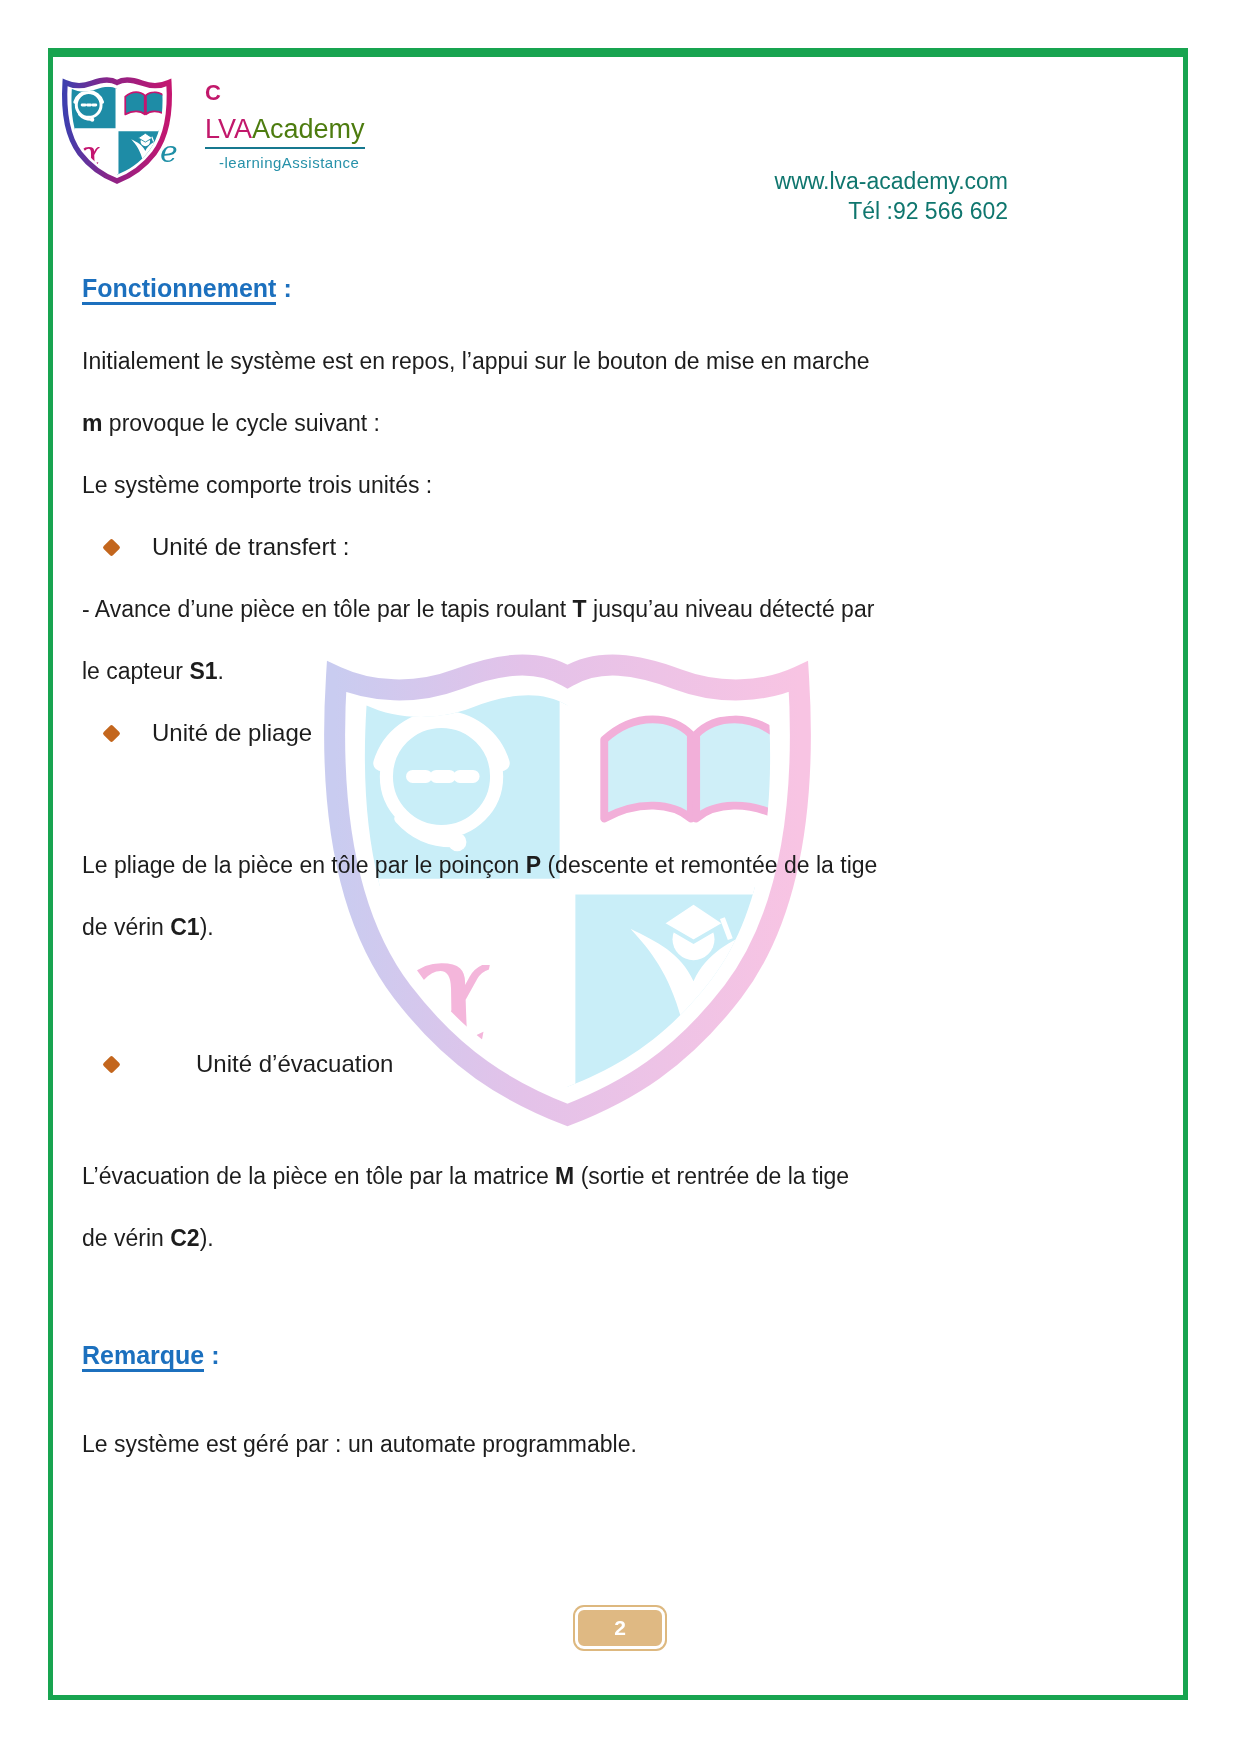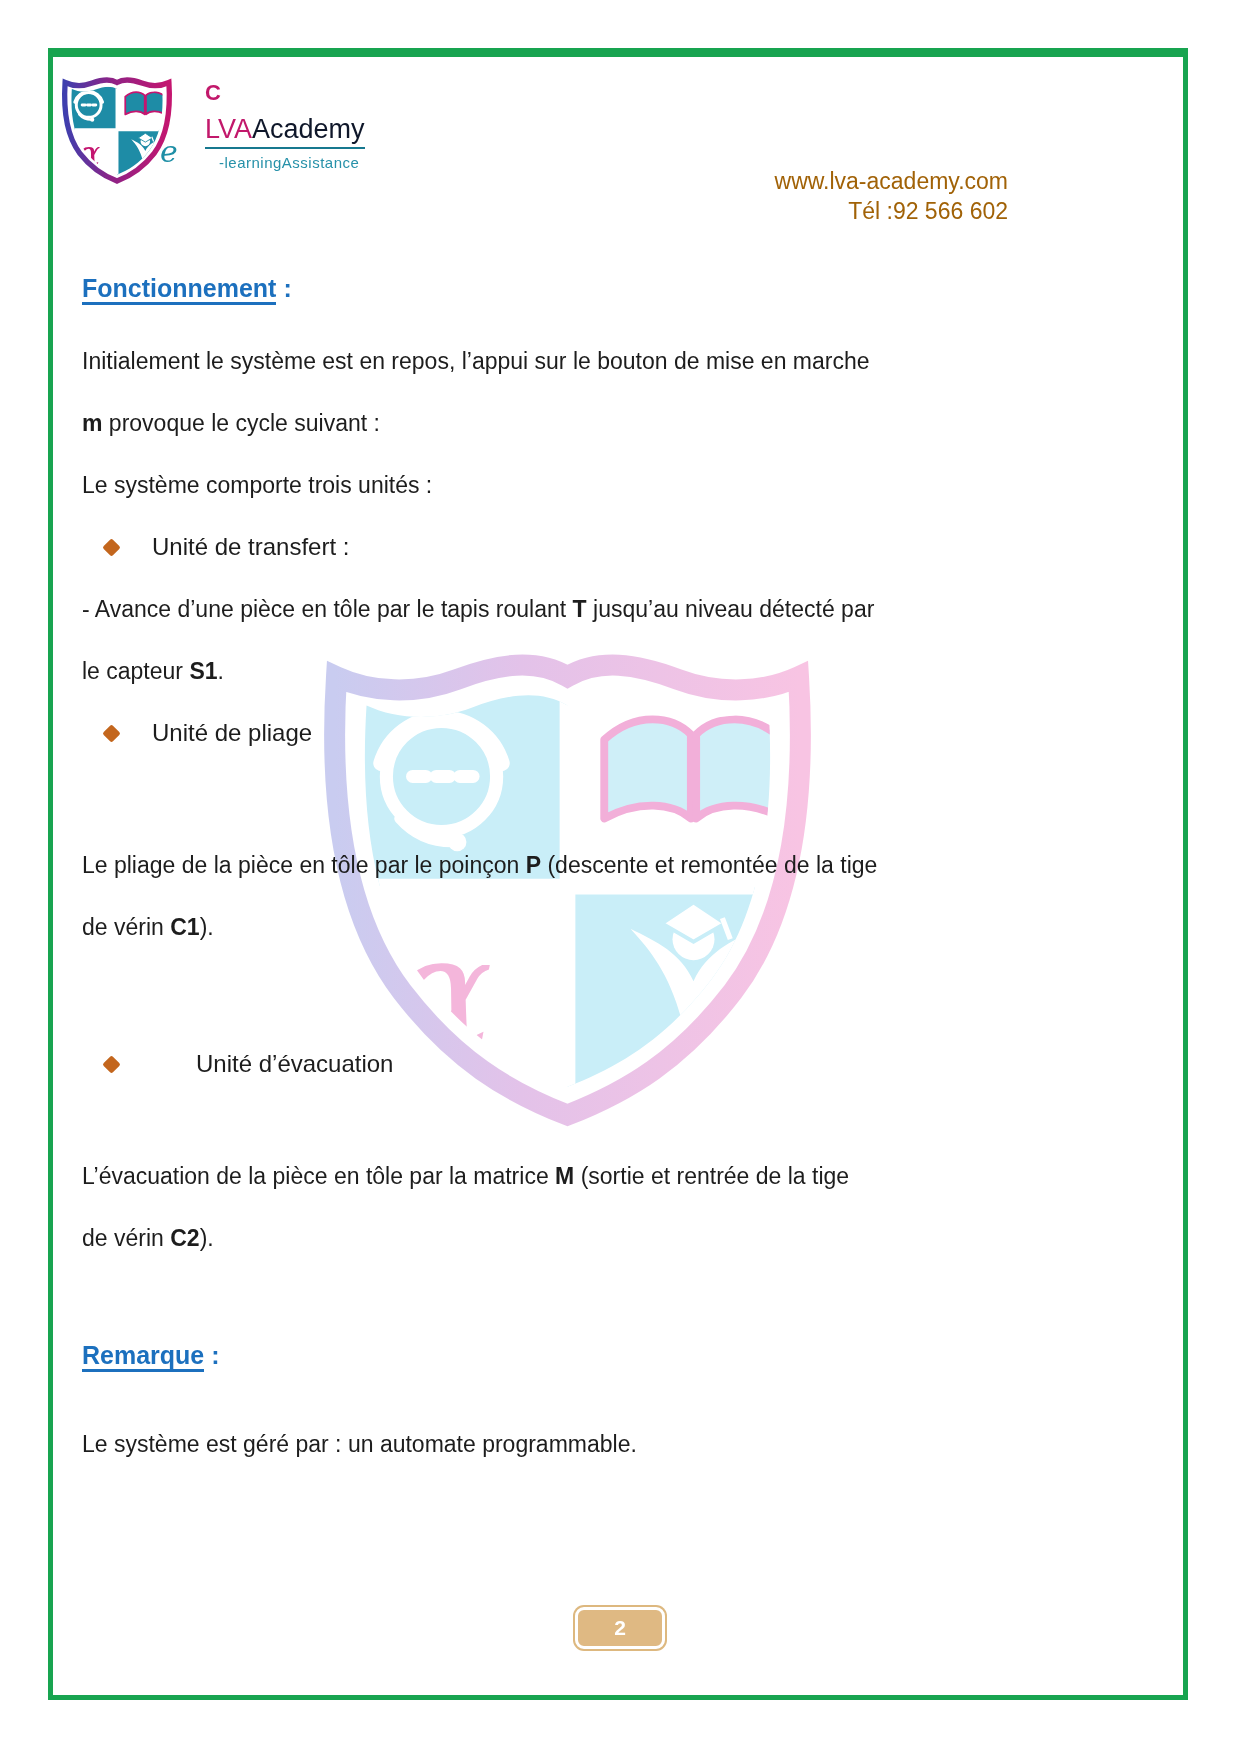--- a/index.html
+++ b/index.html
@@ -15,25 +15,25 @@
   
   .logo-svg { position:absolute; left:58px; top:74px; width:118px; height:112px; z-index:3; }
   .logo-e {
     position:absolute; left:160px; top:134px; z-index:3;
     font-family:"DejaVu Serif", serif; font-style:italic; font-size:30px; color:#1E8FA6;
   }
   .brand-block { position:absolute; left:205px; top:80px; z-index:3; }
   .logo-letter { color:#C2186B; font-weight:bold; font-size:22px; letter-spacing:1px; }
   .brand-line { display:inline-block; margin-top:8px; font-size:27px; border-bottom:2px solid #16788F; padding-bottom:2px; }
   .brand-bold { color:#C2186B; font-weight:normal;text-align:right; }
-  .brand-light { color:#0f172a; }
+  .brand-light { color:#4d7c0f; }
   .tagline { margin-top:5px; padding-left:14px; font-size:15px; color:#2691A9; letter-spacing:0.5px; }
   .contact {
     position:absolute; right:232px; top:166px; z-index:3;
-    text-align:right; color:#a16207; font-size:23px; line-height:30px;
+    text-align:right; color:#0f766e; font-size:23px; line-height:30px;
   }
   
   .watermark { position:absolute; left:305px; top:628px; width:525px; height:520px; z-index:0; }
   
   .content { position:absolute; left:82px; top:272px; width:1040px; z-index:1; color:#1d1d1d; font-size:23px; }
   .sec-title { margin:0 0 26px 0; line-height:32px; color:#1C70BE; font-size:25px; font-weight:bold; }
   .sec-title .u { border-bottom:3px solid #1C70BE; padding-bottom:0; }
   .para { margin:0; }
   .line { display:block; line-height:62px; white-space:nowrap; }
   .bullet-row { display:flex; align-items:center; height:62px; }

